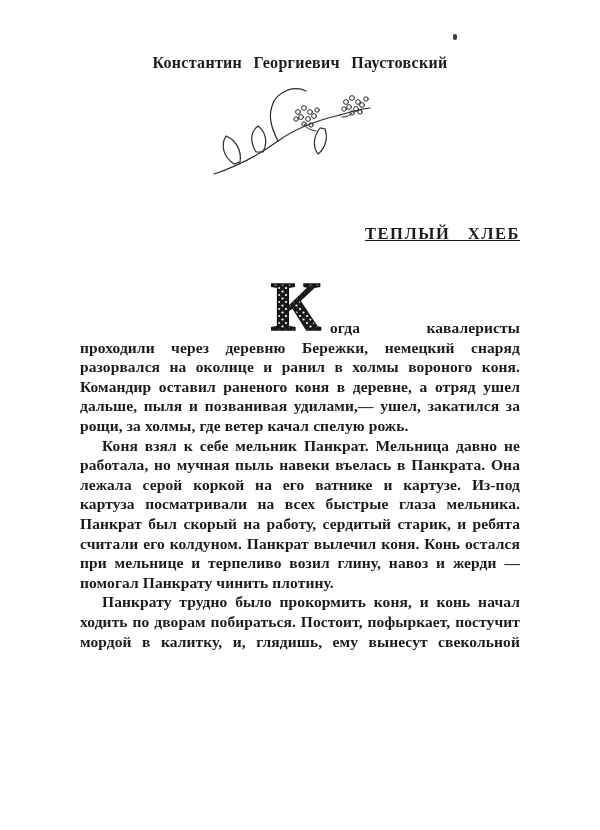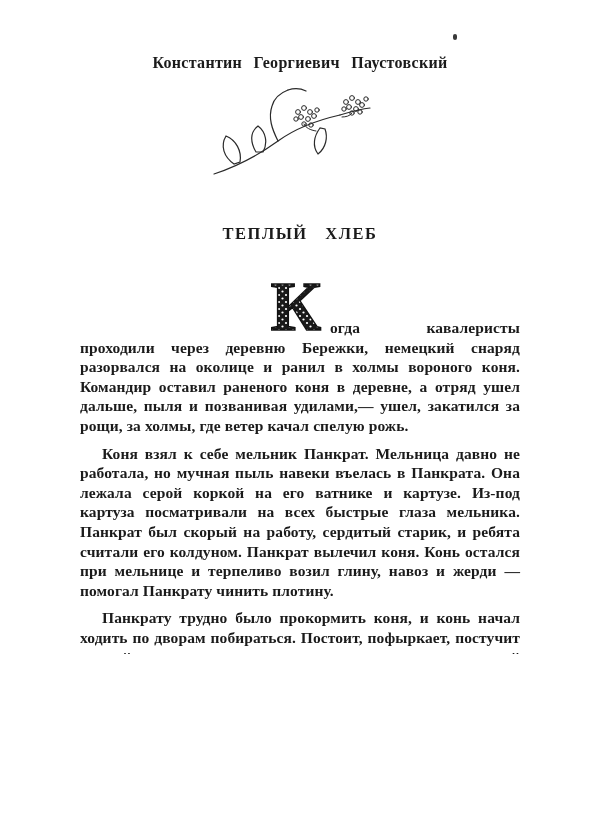--- a/index.html
+++ b/index.html
@@ -35,36 +35,37 @@
     word-spacing: 7px;
     letter-spacing: 0.3px;
   }
   .illustration {
     width: 200px;
     margin: 12px auto 0;
   }
   .illustration svg { display: block; }
   .title {
     margin: 40px 0 0;
-    text-align: center;
+    text-align: right;
     font-weight: bold;
     font-size: 16.5px;
     word-spacing: 12px;
     letter-spacing: 1.5px;
+    text-decoration: underline;
   }
   .body-text {
     margin-top: 74px;
     font-size: 15.5px;
     line-height: 19.6px;
     font-weight: bold;
     text-align: justify;
     letter-spacing: 0.1px;
   }
   .body-text p { margin: 0; }
-  p.indent { text-indent: 22px; margin-top: 8px; }
+  p.indent { text-indent: 22px; }
   .p-first { position: relative; text-indent: 250px; }
   .dropcap {
     position: absolute;
     left: 183px;
     top: -46px;
     text-indent: 0;
   }
   .folio {
     margin-top: 13px;
     text-align: left;

